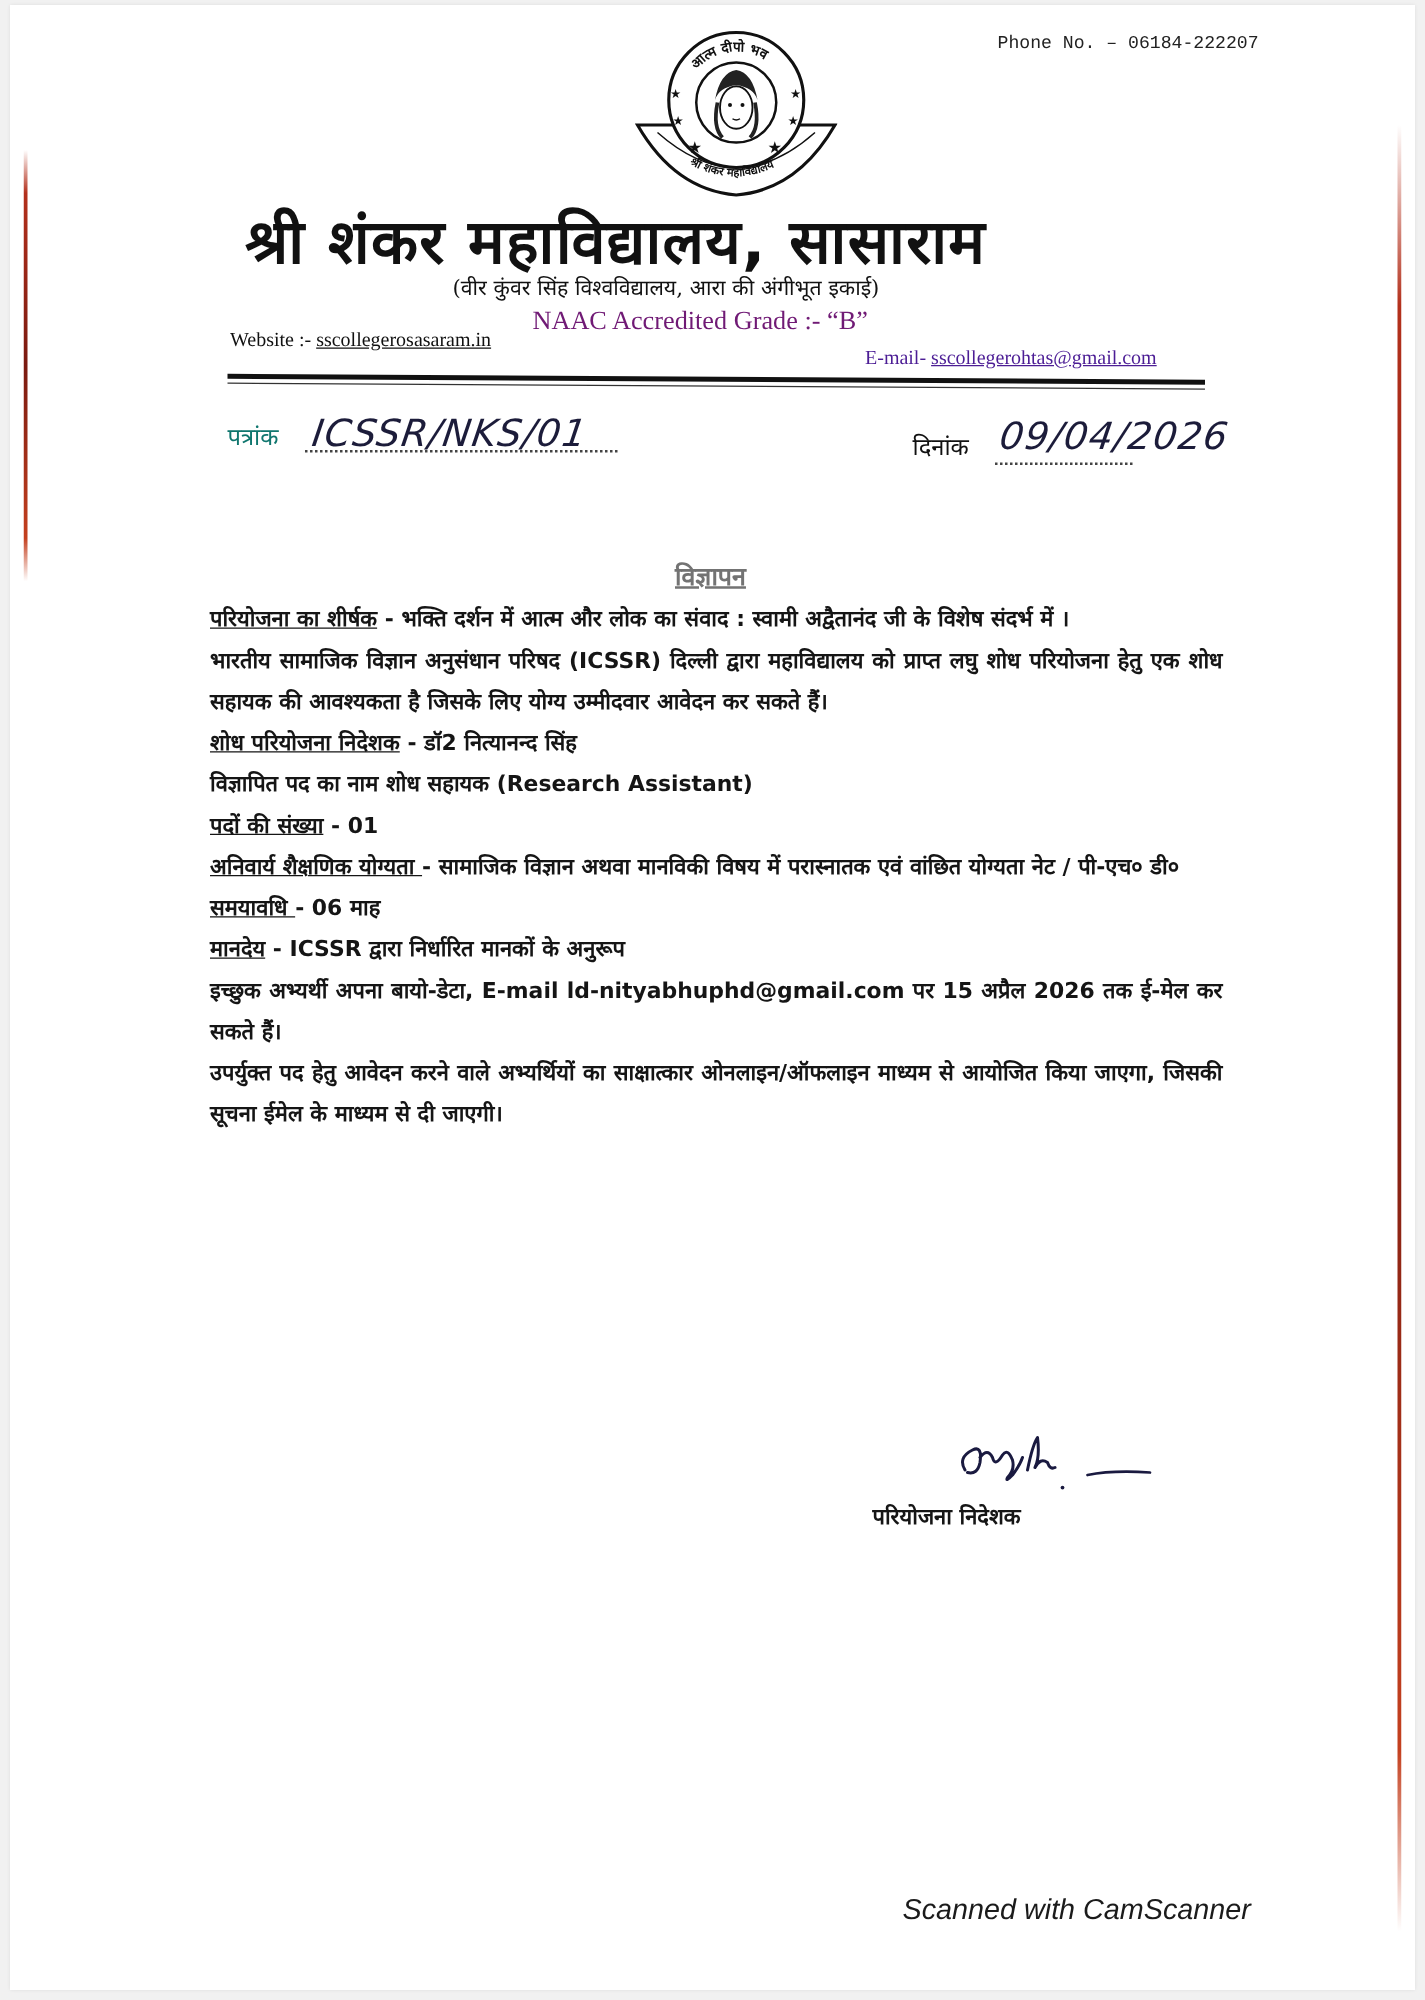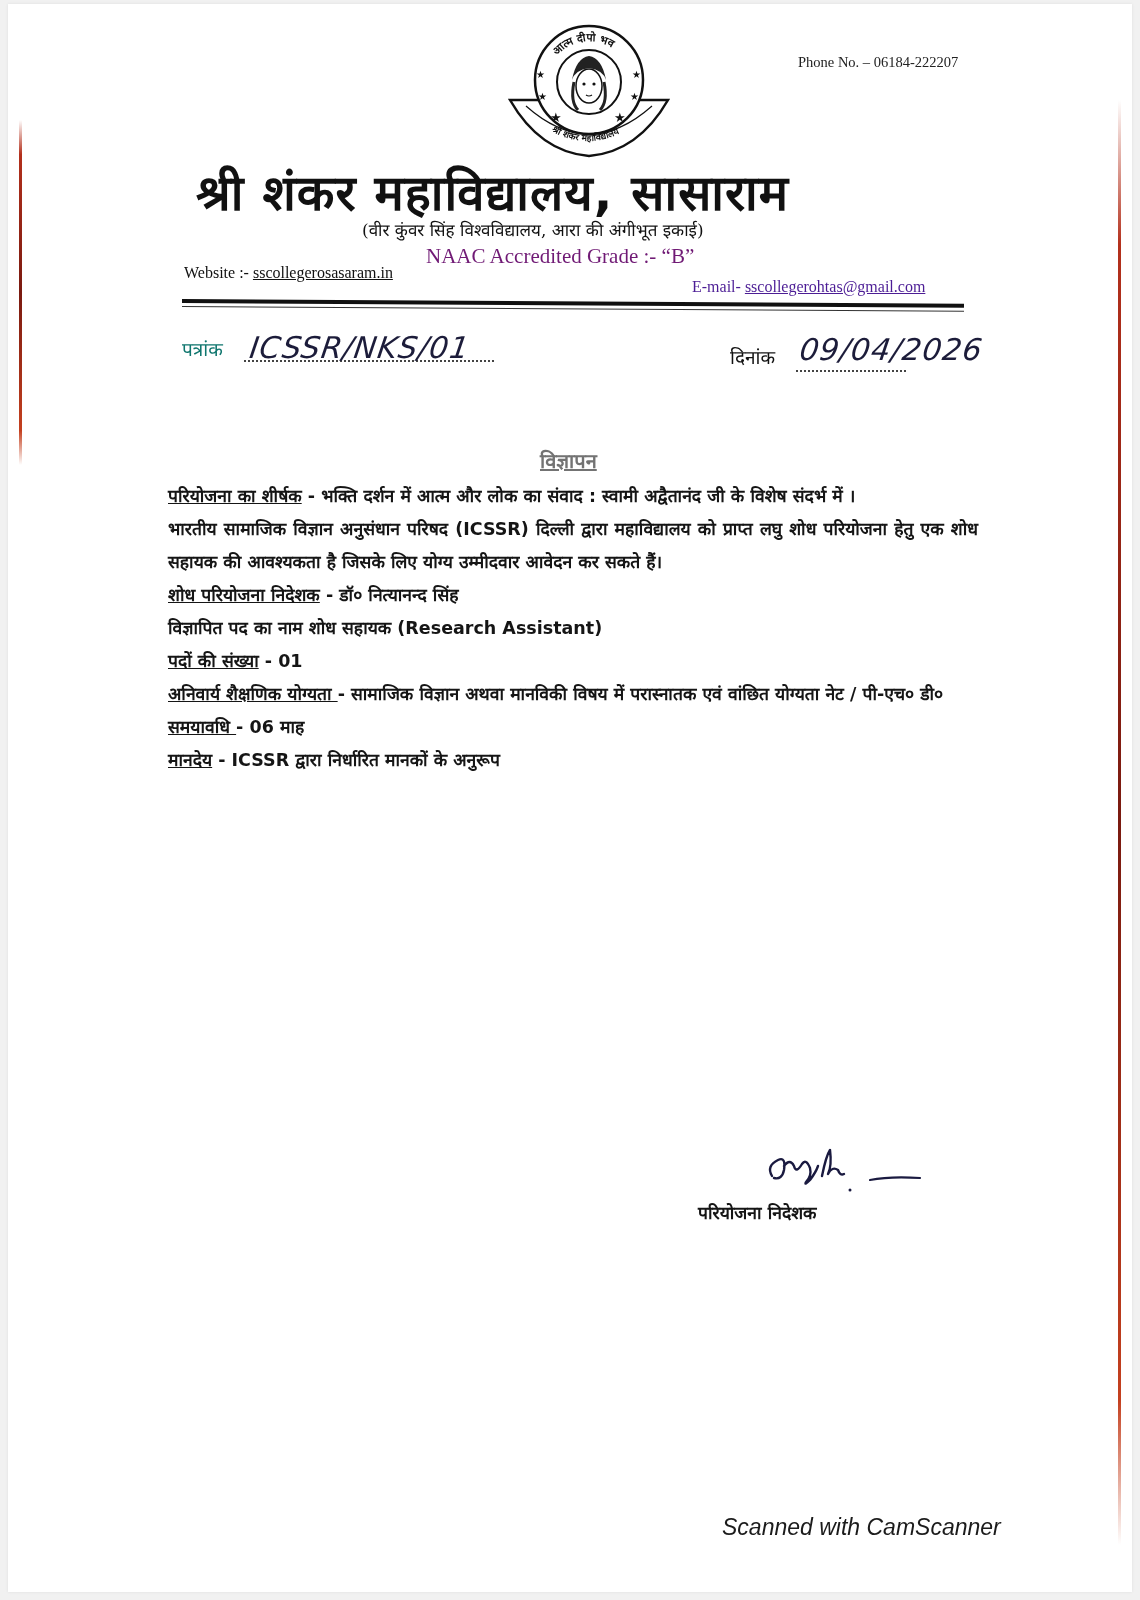--- a/index.html
+++ b/index.html
@@ -28,22 +28,22 @@
       position: absolute;
       width: 3px;
       background: linear-gradient(to bottom, rgba(200,60,30,0) 0%, #b3301c 10%, #7a1a10 50%, #c4401f 90%, rgba(230,120,40,0) 100%);
     }
     .edge-left { left: 19px; top: 120px; height: 345px; }
     .edge-right { left: 1118px; top: 100px; height: 1445px; }
 
     .abs { position: absolute; }
 
     .phone {
-      left: 798px; top: 54px;
-      font-family: Liberation Serif, serif;
+      left: 798px; top: 27px;
+      font-family: Liberation Mono, monospace;
       font-size: 14.5px;
       color: #222;
     }
 
     .logo {
       left: 508px; top: 22px;
       width: 162px; height: 140px;
     }
 
     .college-name {
@@ -242,26 +242,28 @@
 
 <div class="abs date-label">दिनांक</div>
 <div class="abs date-dots"></div>
 <div class="abs date-value">09/04/2026</div>
 
 <div class="abs heading">विज्ञापन</div>
 
 <div class="abs body-text">
   <p><span class="lbl">परियोजना का शीर्षक</span><span> - भक्ति दर्शन में आत्म और लोक का संवाद : स्वामी अद्वैतानंद जी के विशेष संदर्भ में ।</span></p>
   <p>भारतीय सामाजिक विज्ञान अनुसंधान परिषद (ICSSR) दिल्ली द्वारा महाविद्यालय को प्राप्त लघु शोध परियोजना हेतु एक शोध सहायक की आवश्यकता है जिसके लिए योग्य उम्मीदवार आवेदन कर सकते हैं।</p>
-  <p><span class="lbl">शोध परियोजना निदेशक</span><span> - डॉ० नित्यानन्द सिंह</span></p>
+  <p><span class="lbl">शोध परियोजना निदेशक</span><span> - डॉ2 नित्यानन्द सिंह</span></p>
   <p><span>विज्ञापित पद का नाम शोध सहायक (Research Assistant)</span></p>
   <p><span class="lbl">पदों की संख्या</span><span> - 01</span></p>
   <p><span class="lbl">अनिवार्य शैक्षणिक योग्यता </span><span> - सामाजिक विज्ञान अथवा मानविकी विषय में परास्नातक एवं वांछित योग्यता नेट / पी-एच० डी०</span></p>
   <p><span class="lbl">समयावधि </span><span>- 06 माह</span></p>
   <p><span class="lbl">मानदेय</span><span> - ICSSR द्वारा निर्धारित मानकों के अनुरूप</span></p>
+  <p>इच्छुक अभ्यर्थी अपना बायो-डेटा, E-mail ld-nityabhuphd@gmail.com पर 15 अप्रैल 2026 तक ई-मेल कर सकते हैं।</p>
+  <p>उपर्युक्त पद हेतु आवेदन करने वाले अभ्यर्थियों का साक्षात्कार ओनलाइन/ऑफलाइन माध्यम से आयोजित किया जाएगा, जिसकी सूचना ईमेल के माध्यम से दी जाएगी।</p>
 </div>
 
 <div class="abs signature">
   <svg width="170" height="70" viewBox="0 0 170 70">
     <path d="M12 40 Q6 30 18 24 Q26 20 24 34 Q22 44 14 42 M24 30 Q30 22 34 30 Q36 38 42 28 Q46 22 50 32 Q52 40 46 46 Q44 50 50 44 Q56 36 58 30 M62 40 Q66 20 70 14 Q72 30 68 38 Q72 30 78 34 Q80 40 84 38" fill="none" stroke="#1a1a40" stroke-width="2.4" stroke-linecap="round" stroke-linejoin="round"></path>
     <circle cx="90" cy="54" r="1.5" fill="#1a1a40"></circle>
     <path d="M110 44 Q130 40 160 42" fill="none" stroke="#1a1a40" stroke-width="2.2" stroke-linecap="round"></path>
   </svg>
 </div>
 <div class="abs sig-title">परियोजना निदेशक</div>

